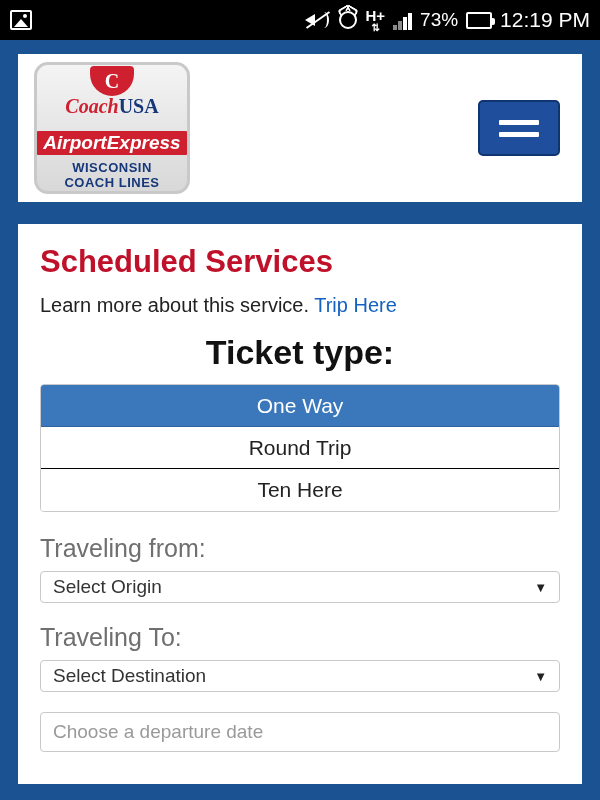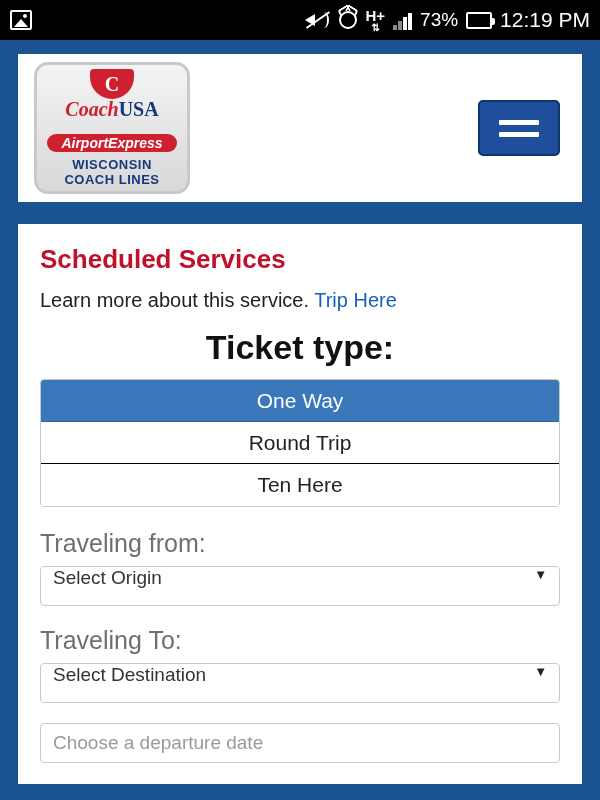--- a/index.html
+++ b/index.html
@@ -158,21 +158,21 @@
     font-style: italic;
     line-height: 1;
   }
   .logo .coachusa .usa { color: #16387a; font-style: normal; }
   .logo .airport {
     margin-top: 13px;
     background: #cf2030;
     color: #fff;
     font-style: italic;
     font-weight: bold;
-    font-size: 14px;
+    font-size: 19px;
     padding: 1px 14px;
     border-radius: 10px;
     white-space: nowrap;
   }
   .logo .wcl {
     margin-top: 4px;
     color: #16387a;
     font-weight: bold;
     font-size: 13px;
     line-height: 1.1;
@@ -194,21 +194,21 @@
   
   .content-card {
     margin-top: 22px;
     background: #fff;
     padding: 20px 22px 20px 22px;
     height: 560px;
     overflow: hidden;
   }
   .title {
     color: #c0112a;
-    font-size: 26px;
+    font-size: 31px;
     font-weight: bold;
     margin-bottom: 14px;
   }
   .subtitle {
     font-size: 20px;
     color: #222;
     margin-bottom: 16px;
   }
   .subtitle a { color: #1461c0; text-decoration: none; }
   .section-label {
@@ -239,24 +239,25 @@
     color: #fff;
     border-bottom-color: #2e639f;
   }
   .field-label {
     font-size: 25px;
     color: #6f6f6f;
     margin-bottom: 8px;
   }
   .field-label.strong { color: #111; font-weight: bold; font-size: 26px; }
   .select {
-    height: 40px;
+    height: 32px;
     border: 1px solid #c9c9c9;
     border-radius: 4px;
     display: flex;
+    align-items: center;
     padding: 0 12px;
     font-size: 19px;
     color: #333;
     margin-bottom: 20px;
     background: #fff;
     cursor: pointer;
   }
   .select .caret {
     margin-left: auto;
     font-size: 13px;

